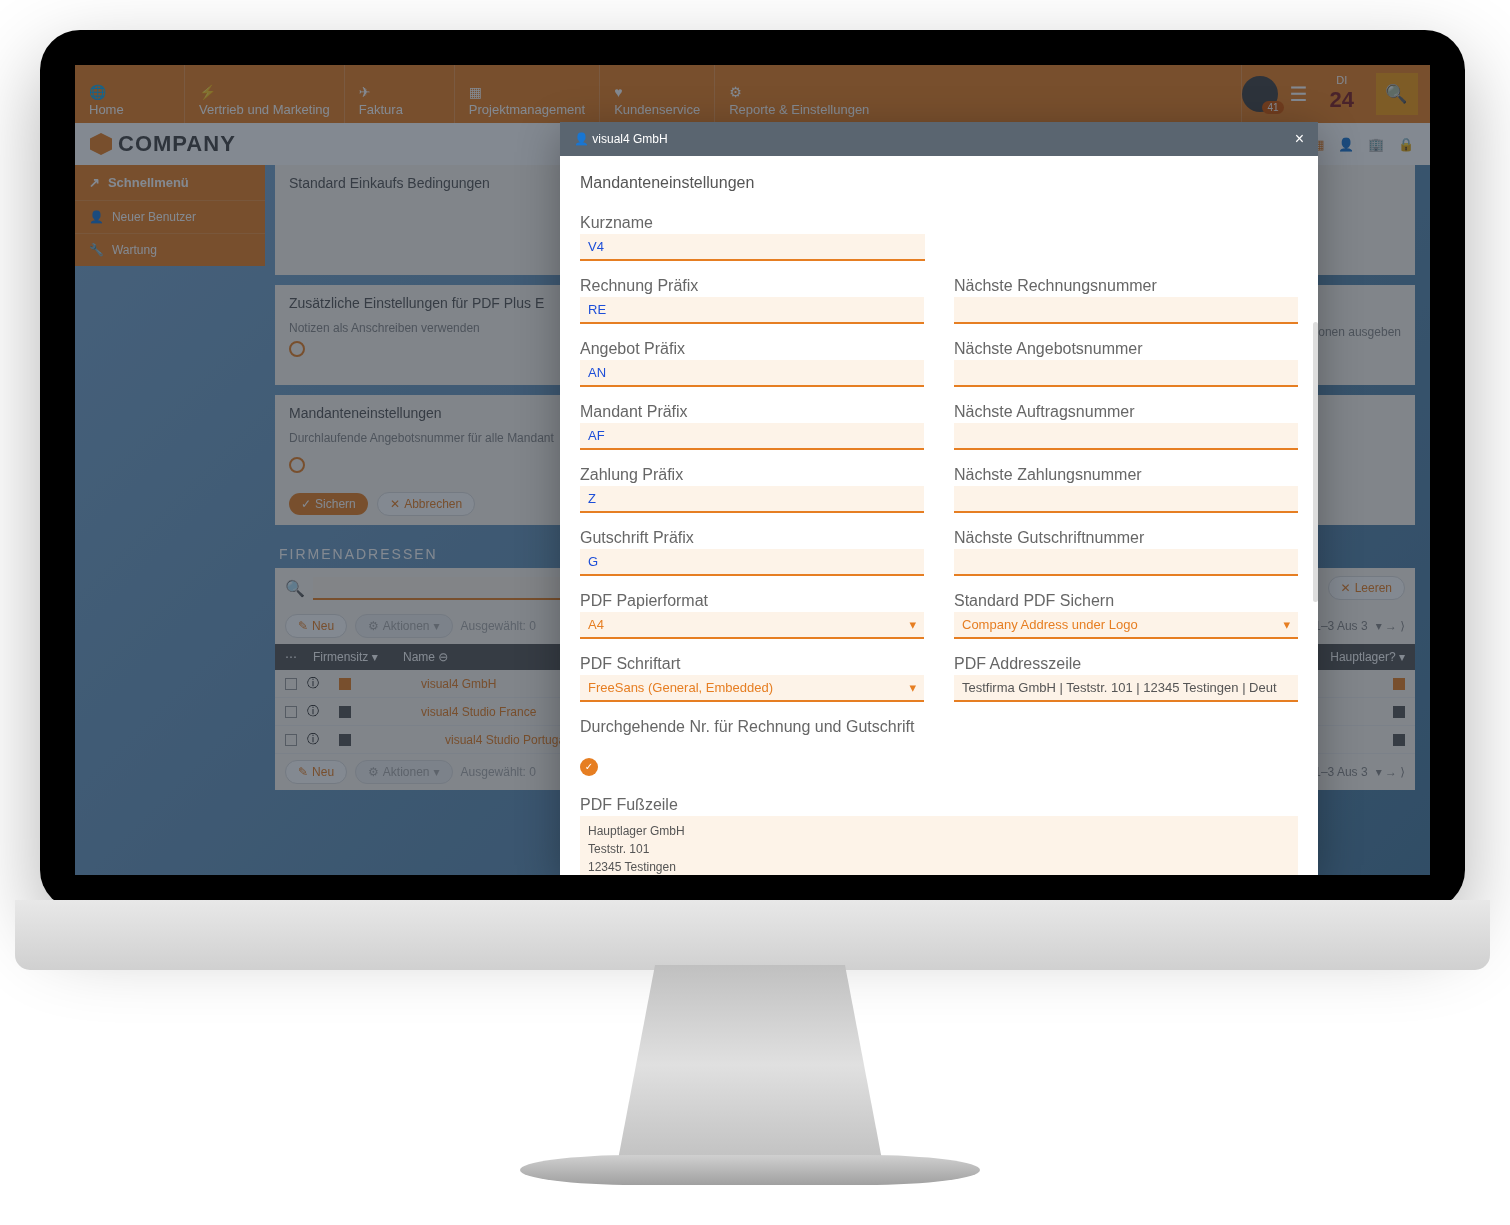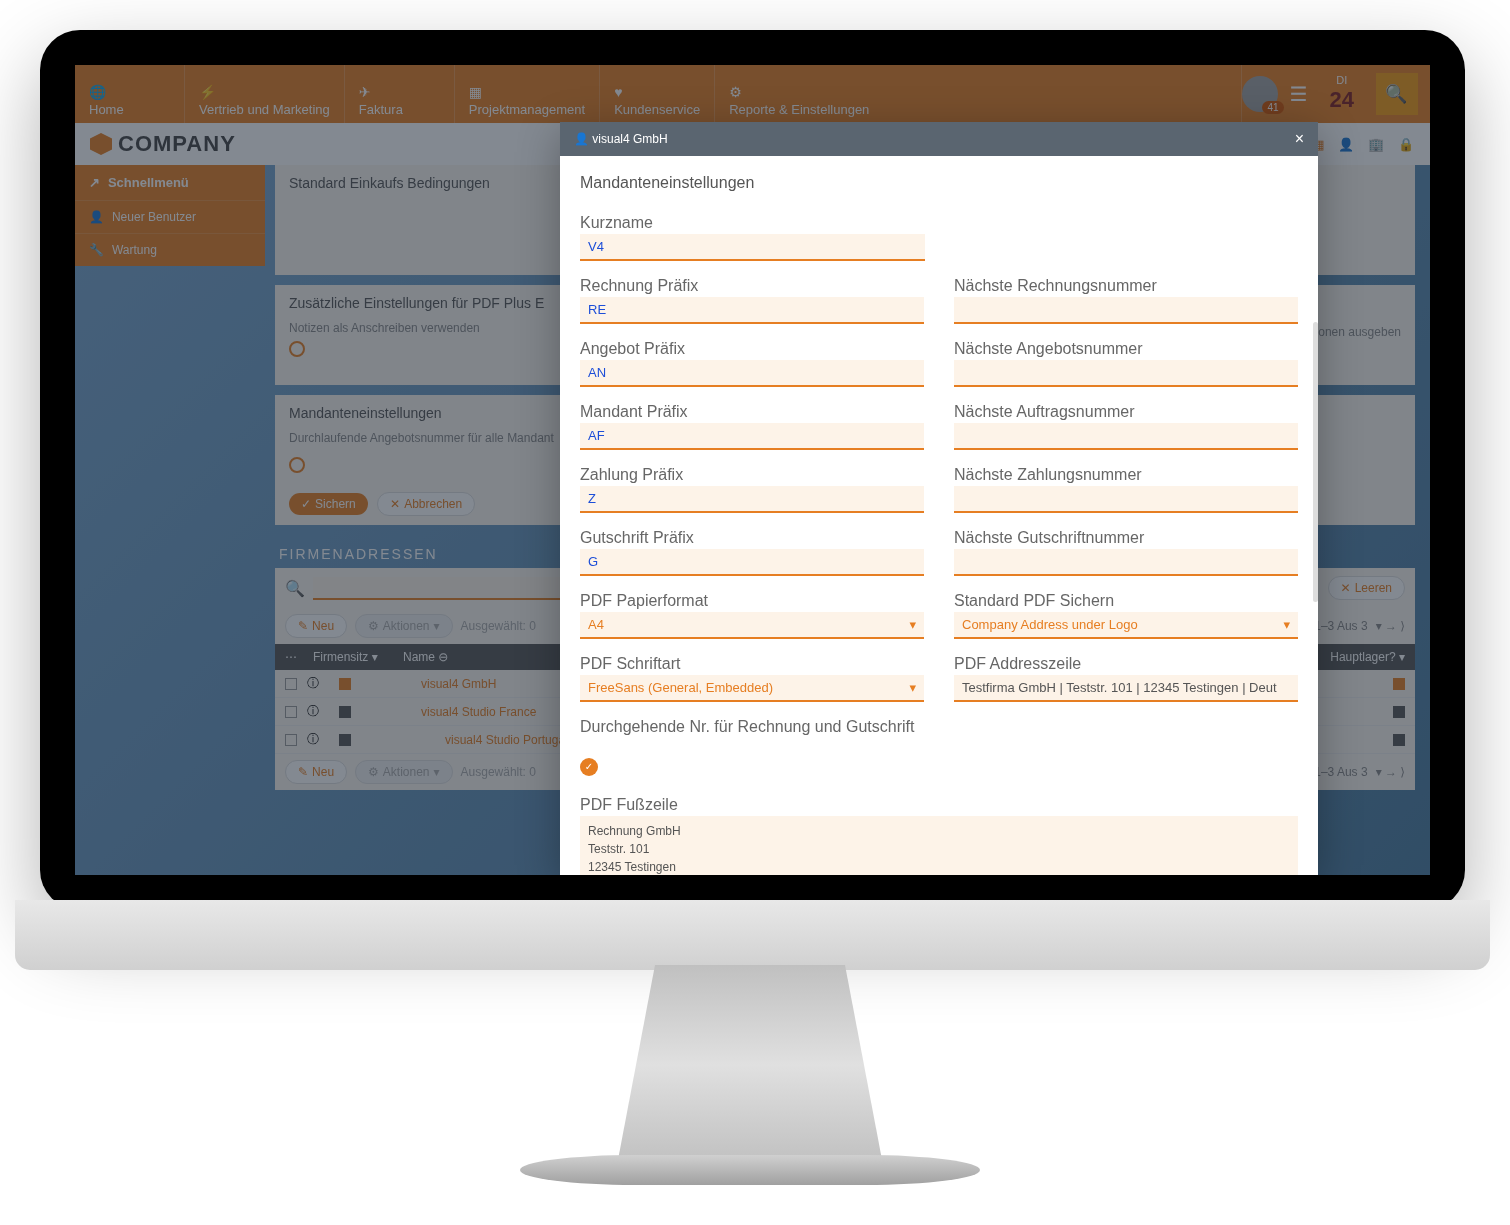--- a/index.html
+++ b/index.html
@@ -9,21 +9,21 @@
 .screen{width:100%;height:100%;background:linear-gradient(135deg,#7ba8d0 0%,#4a7ba0 100%);position:relative;overflow:hidden}
 .chin{position:absolute;left:15px;top:870px;width:1475px;height:70px;background:linear-gradient(180deg,#e8e8e8 0%,#d0d0d0 100%);border-radius:0 0 15px 15px}
 .stand{position:absolute;left:560px;top:935px;width:380px;height:200px;background:linear-gradient(180deg,#c0c0c0 0%,#e0e0e0 50%,#c0c0c0 100%);clip-path:polygon(25% 0,75% 0,85% 100%,15% 100%)}
 .base{position:absolute;left:520px;top:1125px;width:460px;height:30px;background:linear-gradient(180deg,#d0d0d0 0%,#a0a0a0 100%);border-radius:50%/100%}
 .overlay{position:absolute;inset:0;background:rgba(30,40,55,.55);z-index:5}
 
 .topnav{position:absolute;top:0;left:0;right:0;height:58px;display:flex;background:#e67e22;color:#fff;font-size:13px;z-index:2}
 .navitem{padding:8px 14px 6px;border-right:1px solid rgba(255,255,255,.2);display:flex;flex-direction:column;justify-content:flex-end;min-width:110px}
 .navitem .ic{font-size:14px;margin-bottom:2px}
 .nav-right{margin-left:auto;display:flex;align-items:center;gap:12px;padding-right:12px}
-.avatar{width:36px;height:36px;border-radius:50%;background:#a3a3a3;position:relative}
+.avatar{width:36px;height:36px;border-radius:50%;background:#404040;position:relative}
 .badge-n{position:absolute;right:-6px;bottom:-2px;background:#d35400;color:#fff;font-size:10px;padding:1px 5px;border-radius:8px}
 .datebox{background:#e67e22;text-align:center;font-size:11px;line-height:1.2;padding:4px 10px}
 .datebox .d{font-size:22px;font-weight:bold;color:#7f1d1d}
 .srch{width:42px;height:42px;background:#f39c12;display:flex;align-items:center;justify-content:center;font-size:18px}
 
 .logobar{position:absolute;top:58px;left:0;right:0;height:42px;background:#fff;display:flex;align-items:center;padding:0 15px;color:#444;z-index:2}
 .logo{font-weight:bold;font-size:22px;letter-spacing:1px;display:flex;align-items:center;gap:6px}
 .logo-ic{width:22px;height:22px;background:#e67e22;clip-path:polygon(50% 0,100% 25%,100% 75%,50% 100%,0 75%,0 25%)}
 .toolicons{margin-left:auto;display:flex;gap:14px;color:#e67e22;font-size:13px}
 
@@ -260,21 +260,21 @@
                   <span>FreeSans (General, Embedded)</span>
                   <span>▾</span>
                 </div>
               </div>
       <div class="fld"><label class="fld-lbl">PDF Addresszeile</label><input class="fld-inp" style="color: rgb(85, 85, 85);" value="Testfirma GmbH | Teststr. 101 | 12345 Testingen | Deut"></div>
      </div>
      <div style="margin-bottom:20px"><label class="fld-lbl">Durchgehende Nr. für Rechnung und Gutschrift</label><br><span class="toggle">✓</span></div>
      <div>
               <label class="fld-lbl">PDF Fußzeile</label>
       <div class="footer-txt">
-       <div>Rechnung GmbH</div>
+       <div>Hauptlager GmbH</div>
        <div>Teststr. 101</div>
        <div>12345 Testingen</div>
       </div>
      </div>
     </div>
     <div class="scrollind"></div>
    </div>
   </div>
  </div>
  <div class="chin"></div>

